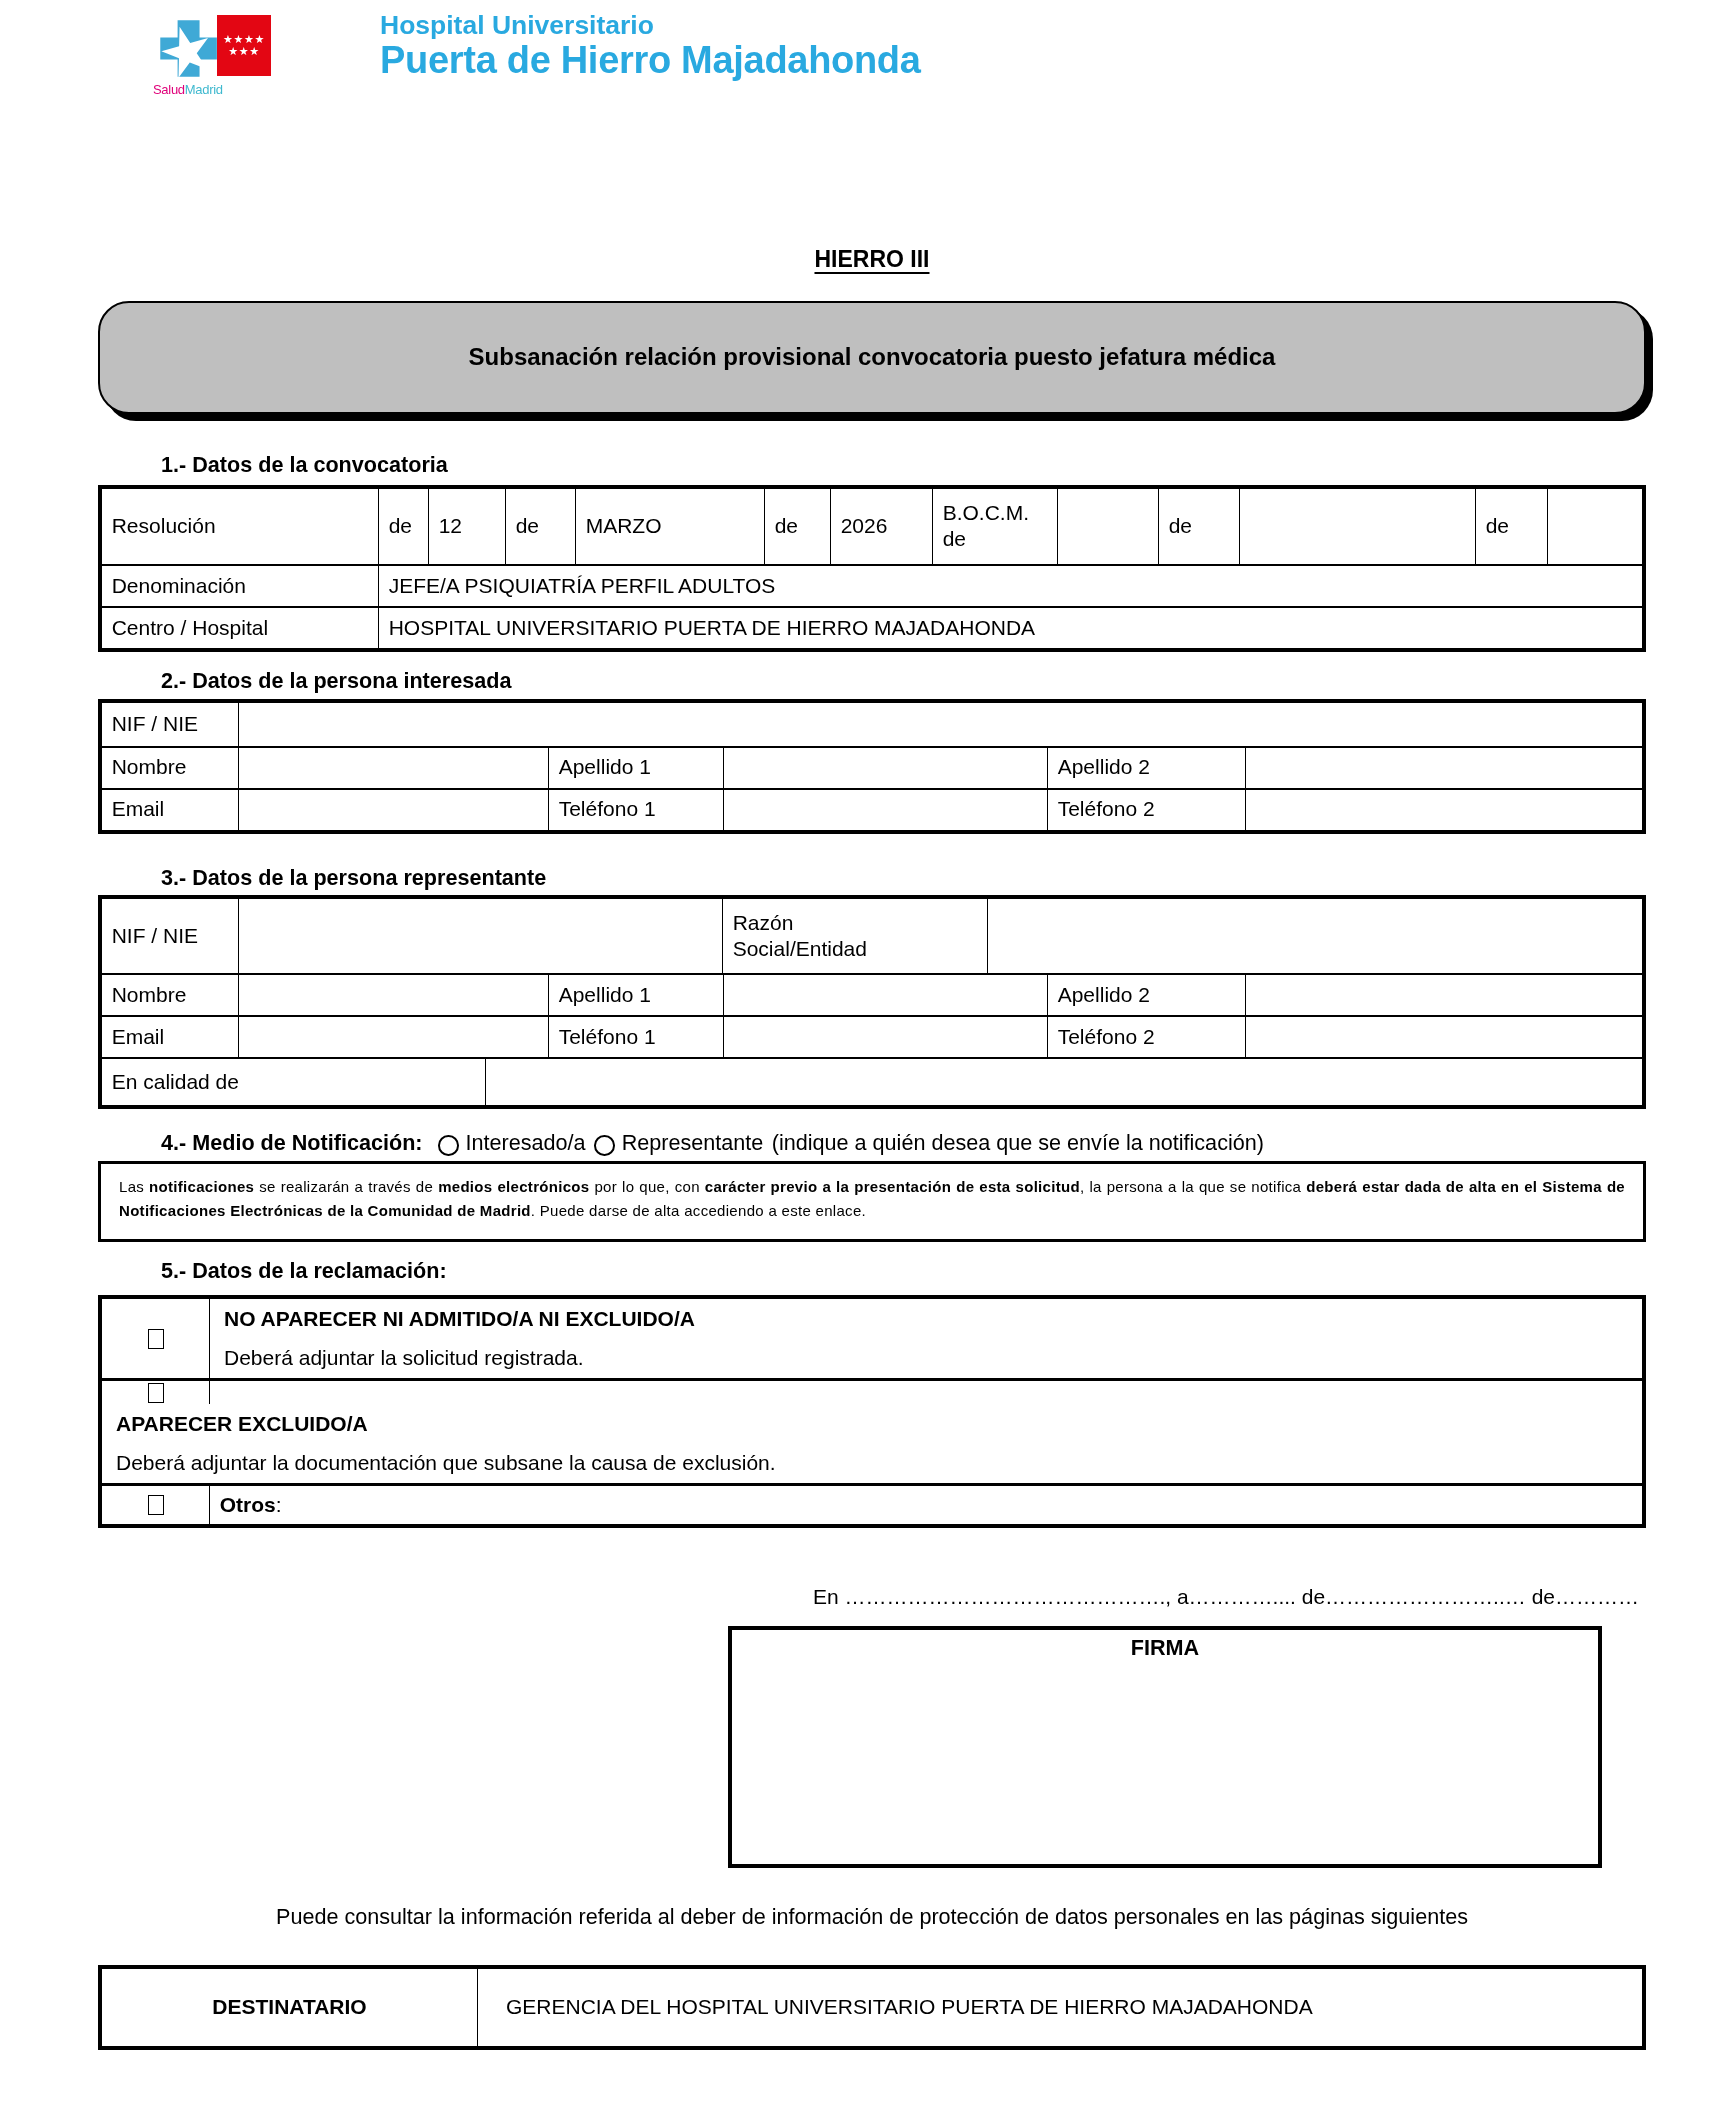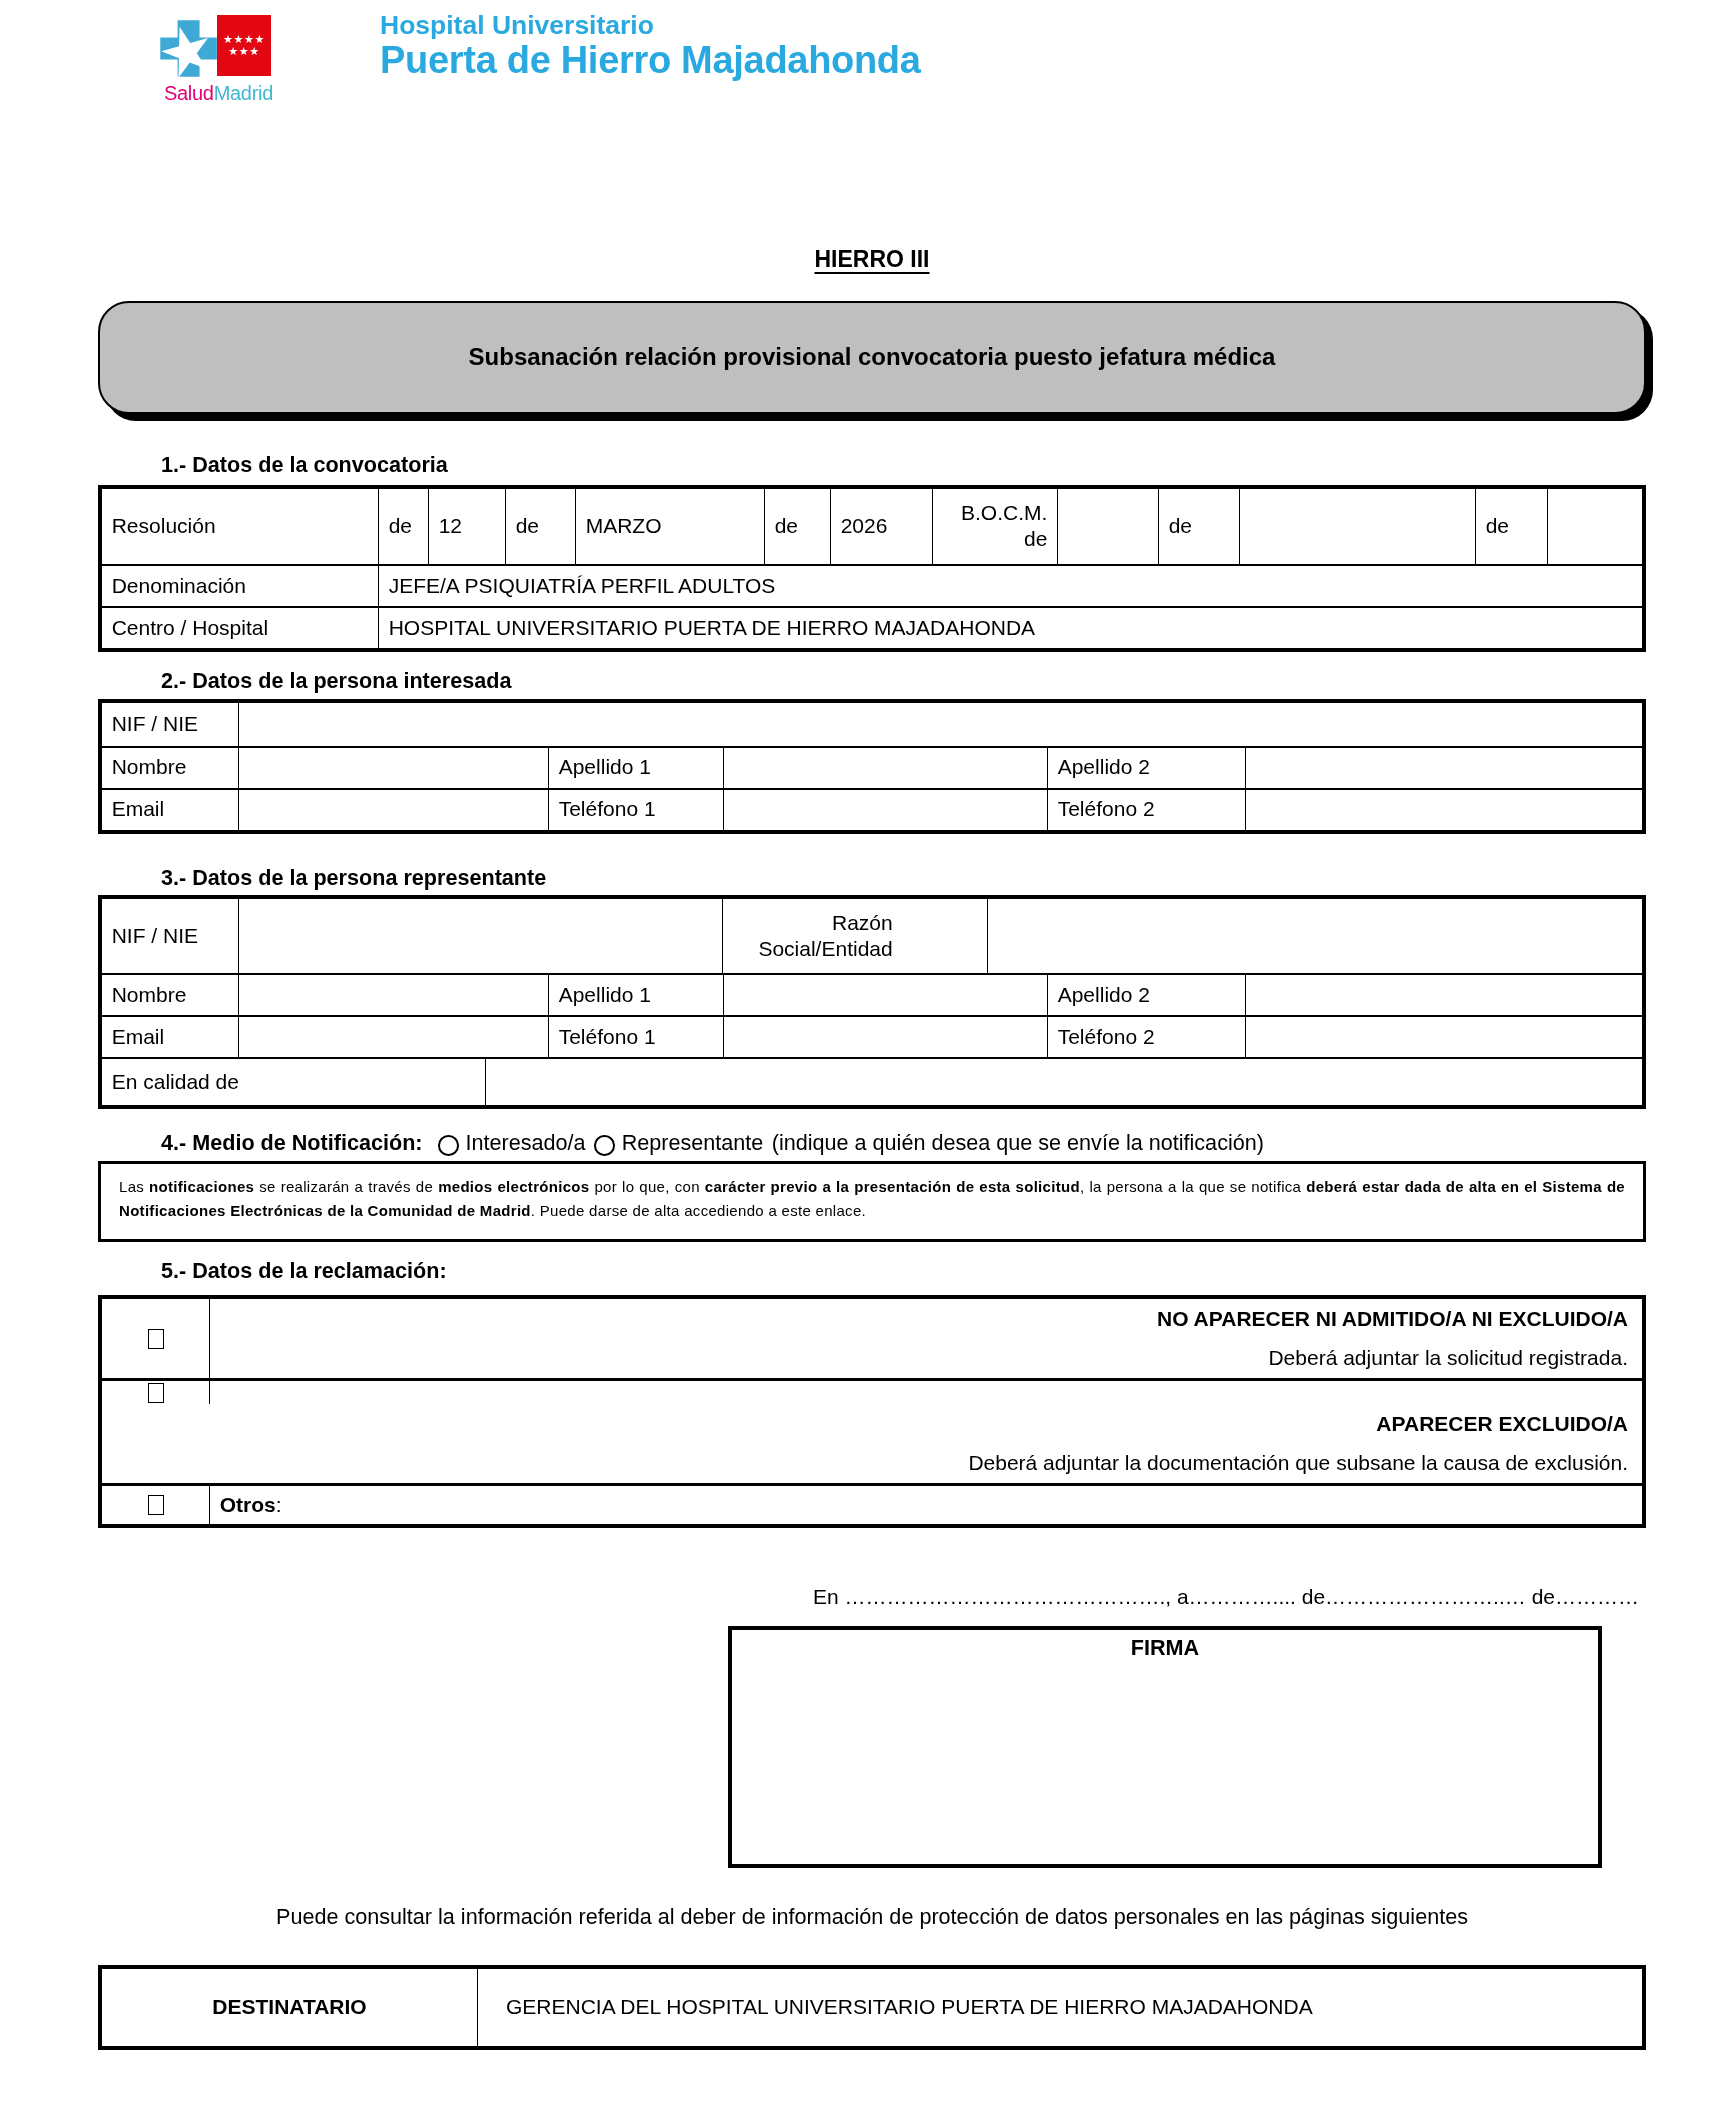--- a/index.html
+++ b/index.html
@@ -7,21 +7,21 @@
         font-family:"Liberation Sans",sans-serif;color:#000;}
   .content{margin:0 83px 0 98px;}
 
   
   .logohead{display:flex;align-items:flex-start;padding:9.7px 0 0 153px;height:97px;}
   .logoleft{position:relative;width:209px;height:97px;}
   .crosswrap{position:absolute;left:0;top:9.7px;}
   .flag{position:absolute;left:64px;top:5.6px;width:54px;height:61px;background:#E30613;
         display:flex;flex-direction:column;align-items:center;justify-content:center;line-height:1.05;}
   .flag .stars{color:#fff;font-size:11px;letter-spacing:0.7px;white-space:nowrap;}
-  .saludmadrid{position:absolute;left:0;top:72px;font-size:20px;letter-spacing:-0.3px;margin-left:11px;}
+  .saludmadrid{position:absolute;left:0;top:72px;font-size:13px;letter-spacing:-0.3px;}
   .saludmadrid .salud{color:#E0007A;}
   .saludmadrid .madrid{color:#3FB9CF;}
   .hosptext{margin-left:18px;padding-top:1.4px;color:#29A9E0;font-weight:bold;line-height:1.08;}
   .hosp1{font-size:26.5px;}
   .hosp2{font-size:38px;letter-spacing:-0.3px;}
 
   
   .anexo{margin-top:139px;text-align:center;font-size:23px;font-weight:bold;
          text-decoration:underline;text-decoration-thickness:2.1px;text-underline-offset:4.9px;}
   .banner{margin-top:28px;height:109px;background:#BFBFBF;border:2.8px solid #000;border-radius:31px;
@@ -29,21 +29,21 @@
   .banner span{font-size:24px;font-weight:bold;}
 
   
   .shead{margin:0 0 0 63px;font-size:21.6px;font-weight:bold;}
   .mt-h1{margin-top:38px;}
   .mt-h2{margin-top:16.7px;}
   .mt-h3{margin-top:31px;}
   .mt-h5{margin-top:16.7px;}
 
   
-  .tbl{border:4.2px solid #000;margin-top:7px;text-align:right;}
+  .tbl{border:4.2px solid #000;margin-top:7px;}
   .trow{display:flex;border-bottom:2.1px solid #000;align-items:stretch;}
   .trow:last-child{border-bottom:none;}
   .cell{border-right:1.4px solid #000;box-sizing:border-box;display:flex;align-items:center;
         padding:1.4px 9.7px;font-size:21px;line-height:1.25;}
   .cell:last-child{border-right:none;flex:1;}
   .h110{min-height:75px;} .h58{min-height:40px;} .h62{min-height:43px;}
   .h66{min-height:46px;} .h108{min-height:74px;}
 
   
   .s4line{margin:21px 0 0 63px;display:flex;align-items:flex-end;font-size:21.6px;}

